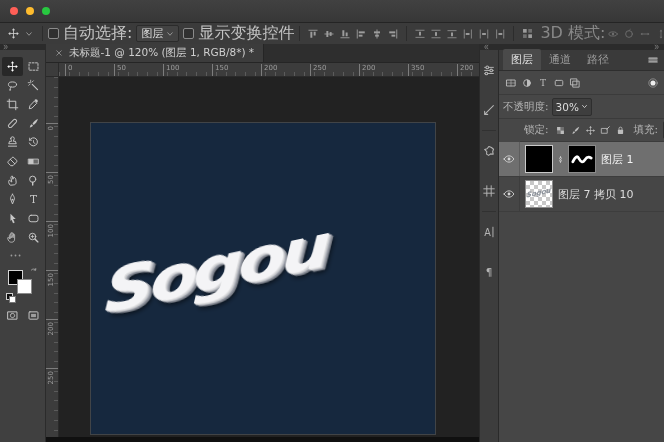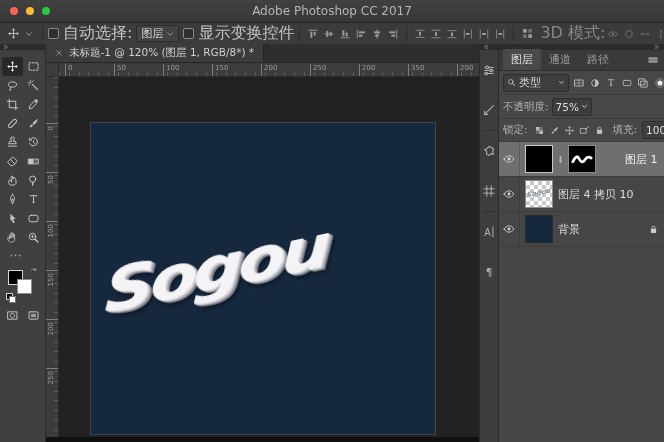--- a/index.html
+++ b/index.html
@@ -99,56 +99,55 @@
   .filterrow{height:23px;gap:2px;}
   .kindbox{display:flex;align-items:center;gap:3px;background:#3e3e3e;border:1px solid #2e2e2e;border-radius:2px;
            height:16px;padding:0 3px;width:58px;flex:none;color:#d6d6d6;}
   .fbtn{width:15px;height:16px;display:flex;align-items:center;justify-content:center;color:#bdbdbd;flex:none;}
   .fbtn.toggle{color:#eee;margin-left:auto;}
   .blendrow{height:23px;gap:3px;}
   .valbox{display:flex;align-items:center;background:#3e3e3e;border:1px solid #2e2e2e;border-radius:2px;
           height:16px;padding:0 3px;gap:2px;font-size:10.5px;color:#dedede;}
   .blendbox{width:70px;justify-content:space-between;flex:none;}
   .plabel{color:#b5b5b5;font-size:10.5px;white-space:nowrap;}
-  .lockrow{height:22px;gap:5px;}
+  .lockrow{height:22px;gap:5px;margin-left:21px;}
   .lbtn{width:13px;height:15px;display:flex;align-items:center;justify-content:center;color:#bdbdbd;flex:none;}
 
   .layers{flex:1;background:#464646;min-height:0;}
   .lrow{height:34px;display:flex;align-items:center;gap:5px;padding:0 5px 0 0;border-bottom:1px solid #3d3d3d;}
   .lrow.selected{background:#6f6f6f;}
   .eyecell{width:20px;align-self:stretch;display:flex;align-items:center;justify-content:center;
            border-right:1px solid #3d3d3d;color:#d6d6d6;flex:none;}
   .lrow.selected .eyecell{border-right-color:#5c5c5c;}
   .thumb{width:26px;height:26px;flex:none;position:relative;}
   .thumb.black{background:#000;border:1px solid #c9c9c9;}
   .thumb.mask{background:#000;border:1px solid #8b8b8b;display:flex;align-items:center;justify-content:center;}
   .thumb.navy{background:#16283e;border:1px solid #2c2c2c;}
   .thumb.checker{border:1px solid #8b8b8b;background-color:#fff;overflow:hidden;
       background-image:linear-gradient(45deg,#c8c8c8 25%,transparent 25%,transparent 75%,#c8c8c8 75%),
                        linear-gradient(45deg,#c8c8c8 25%,transparent 25%,transparent 75%,#c8c8c8 75%);
       background-size:8px 8px;background-position:0 0,4px 4px;}
   .ghost{display:block;margin-top:8px;text-align:center;font-size:7px;font-weight:bold;font-style:italic;
          color:#8d939c;transform:rotate(-12deg) skewX(-14deg);}
   .linkcell{width:9px;display:flex;align-items:center;justify-content:center;color:#d0d0d0;flex:none;margin:0 -2px;}
   .lname{font-size:11px;color:#dcdcdc;white-space:nowrap;overflow:hidden;}
-  .lrow.selected .lname{color:#f4f4f4;margin-left:24px;}
+  .lrow.selected .lname{color:#f4f4f4;}
   .lockbadge{margin-left:auto;color:#cdcdcd;}
 </style>
 </head>
 <body>
 
 <div id="app">
 
   <div class="titlebar">
     <div class="traffic">
       <span class="tl-red"></span>
       <span class="tl-yellow"></span>
       <span class="tl-green"></span>
     </div>
-    <span>Adobe Photoshop CC 2017</span>
   </div>
 
   <div class="optionsbar">
     <span class="iconbtn bright">
         <svg viewBox="0 0 16 16" width="13" height="13" fill="none" stroke="currentColor" stroke-width="1.2" stroke-linecap="round" stroke-linejoin="round" aria-hidden="true">
           <path d="M8 1.5 10 4H6zM8 14.5 10 12H6zM1.5 8 4 6v4zM14.5 8 12 6v4z" fill="currentColor" stroke="none"></path>
           <path d="M8 3.2v9.6M3.2 8h9.6" stroke-width="1"></path>
         </svg>
       </span>
     <span class="iconbtn">
@@ -593,34 +592,20 @@
               <span class="ptab">通道</span>
               <span class="ptab">路径</span>
               <span class="panelmenu">
                 <svg viewBox="0 0 16 16" width="12" height="12" fill="none" stroke="currentColor" stroke-width="1.2" stroke-linecap="round" stroke-linejoin="round" aria-hidden="true">
                   <path d="M2.5 5.5h11M2.5 8h11M2.5 10.5h11" stroke-width="1.5"></path>
                 </svg>
               </span>
           </div>
 
           <div class="prow filterrow">
-            <span class="kindbox">
-              <span>
-                  <svg viewBox="0 0 16 16" width="9" height="9" fill="none" stroke="currentColor" stroke-width="1.2" stroke-linecap="round" stroke-linejoin="round" aria-hidden="true">
-                    <circle cx="6.8" cy="6.8" r="4"></circle>
-                    <path d="M9.8 9.8l3.6 3.6" stroke-width="1.7"></path>
-                  </svg>
-                </span>
-              <span>类型</span>
-              <span style="margin-left:auto">
-                  <svg viewBox="0 0 16 16" width="7" height="7" fill="none" stroke="currentColor" stroke-width="1.2" stroke-linecap="round" stroke-linejoin="round" aria-hidden="true">
-                    <path d="M3.5 5.5 8 10.5l4.5-5" stroke-width="1.8"></path>
-                  </svg>
-                </span>
-            </span>
             <span id="filter-icons" style="display:flex;gap:1px">
                 <span class="fbtn">
                   <svg viewBox="0 0 16 16" width="12" height="12" fill="none" stroke="currentColor" stroke-width="1.2" stroke-linecap="round" stroke-linejoin="round" aria-hidden="true">
                     <rect x="2.5" y="4" width="11" height="8"></rect>
                     <path d="M2.5 8h11M8 4v8" stroke-width="1" opacity=".8"></path>
                   </svg>
                 </span>
                 <span class="fbtn">
                   <svg viewBox="0 0 16 16" width="12" height="12" fill="none" stroke="currentColor" stroke-width="1.2" stroke-linecap="round" stroke-linejoin="round" aria-hidden="true">
                     <circle cx="8" cy="8" r="4.5"></circle>
@@ -648,21 +633,21 @@
                 <svg viewBox="0 0 16 16" width="12" height="12" fill="none" stroke="currentColor" stroke-width="1.2" stroke-linecap="round" stroke-linejoin="round" aria-hidden="true">
                   <circle cx="8" cy="8" r="3.4" fill="currentColor" stroke="none"></circle>
                   <circle cx="8" cy="8" r="5.6" stroke-width="1" opacity=".5"></circle>
                 </svg>
               </span>
           </div>
 
           <div class="prow blendrow">
             <span class="plabel">不透明度:</span>
             <span class="valbox">
-              <span>75%</span>
+              <span>30%</span>
               <span>
                   <svg viewBox="0 0 16 16" width="7" height="7" fill="none" stroke="currentColor" stroke-width="1.2" stroke-linecap="round" stroke-linejoin="round" aria-hidden="true">
                     <path d="M3.5 5.5 8 10.5l4.5-5" stroke-width="1.8"></path>
                   </svg>
                 </span>
             </span>
           </div>
 
           <div class="prow lockrow">
             <span class="plabel">锁定:</span>
@@ -737,41 +722,23 @@
                   <span>
                     <svg viewBox="0 0 16 16" width="12" height="12" fill="none" stroke="currentColor" stroke-width="1.2" stroke-linecap="round" stroke-linejoin="round" aria-hidden="true">
                       <path d="M1.5 8C3.2 5.2 5.5 3.8 8 3.8S12.8 5.2 14.5 8C12.8 10.8 10.5 12.2 8 12.2S3.2 10.8 1.5 8z"></path>
                       <circle cx="8" cy="8" r="1.9" fill="currentColor" stroke="none"></circle>
                     </svg>
                   </span>
                 </span>
               <span class="thumb checker">
                 <span class="ghost">Sogou</span>
               </span>
-              <span class="lname">图层 4 拷贝 10</span>
+              <span class="lname">图层 7 拷贝 10</span>
             </div>
 
-            <div class="lrow">
-              <span class="eyecell">
-                  <span>
-                    <svg viewBox="0 0 16 16" width="12" height="12" fill="none" stroke="currentColor" stroke-width="1.2" stroke-linecap="round" stroke-linejoin="round" aria-hidden="true">
-                      <path d="M1.5 8C3.2 5.2 5.5 3.8 8 3.8S12.8 5.2 14.5 8C12.8 10.8 10.5 12.2 8 12.2S3.2 10.8 1.5 8z"></path>
-                      <circle cx="8" cy="8" r="1.9" fill="currentColor" stroke="none"></circle>
-                    </svg>
-                  </span>
-                </span>
-              <span class="thumb navy"></span>
-              <span class="lname">背景</span>
-              <span class="lockbadge">
-                  <svg viewBox="0 0 16 16" width="11" height="11" fill="none" stroke="currentColor" stroke-width="1.2" stroke-linecap="round" stroke-linejoin="round" aria-hidden="true">
-                    <rect x="4.2" y="7" width="7.6" height="6" rx="1" fill="currentColor" stroke="none"></rect>
-                    <path d="M5.8 7V5.3a2.2 2.2 0 0 1 4.4 0V7"></path>
-                  </svg>
-                </span>
-            </div>
 
           </div>
         </div>
       </div>
     </div>
 
   </div>
 </div>
 
 </body></html>

